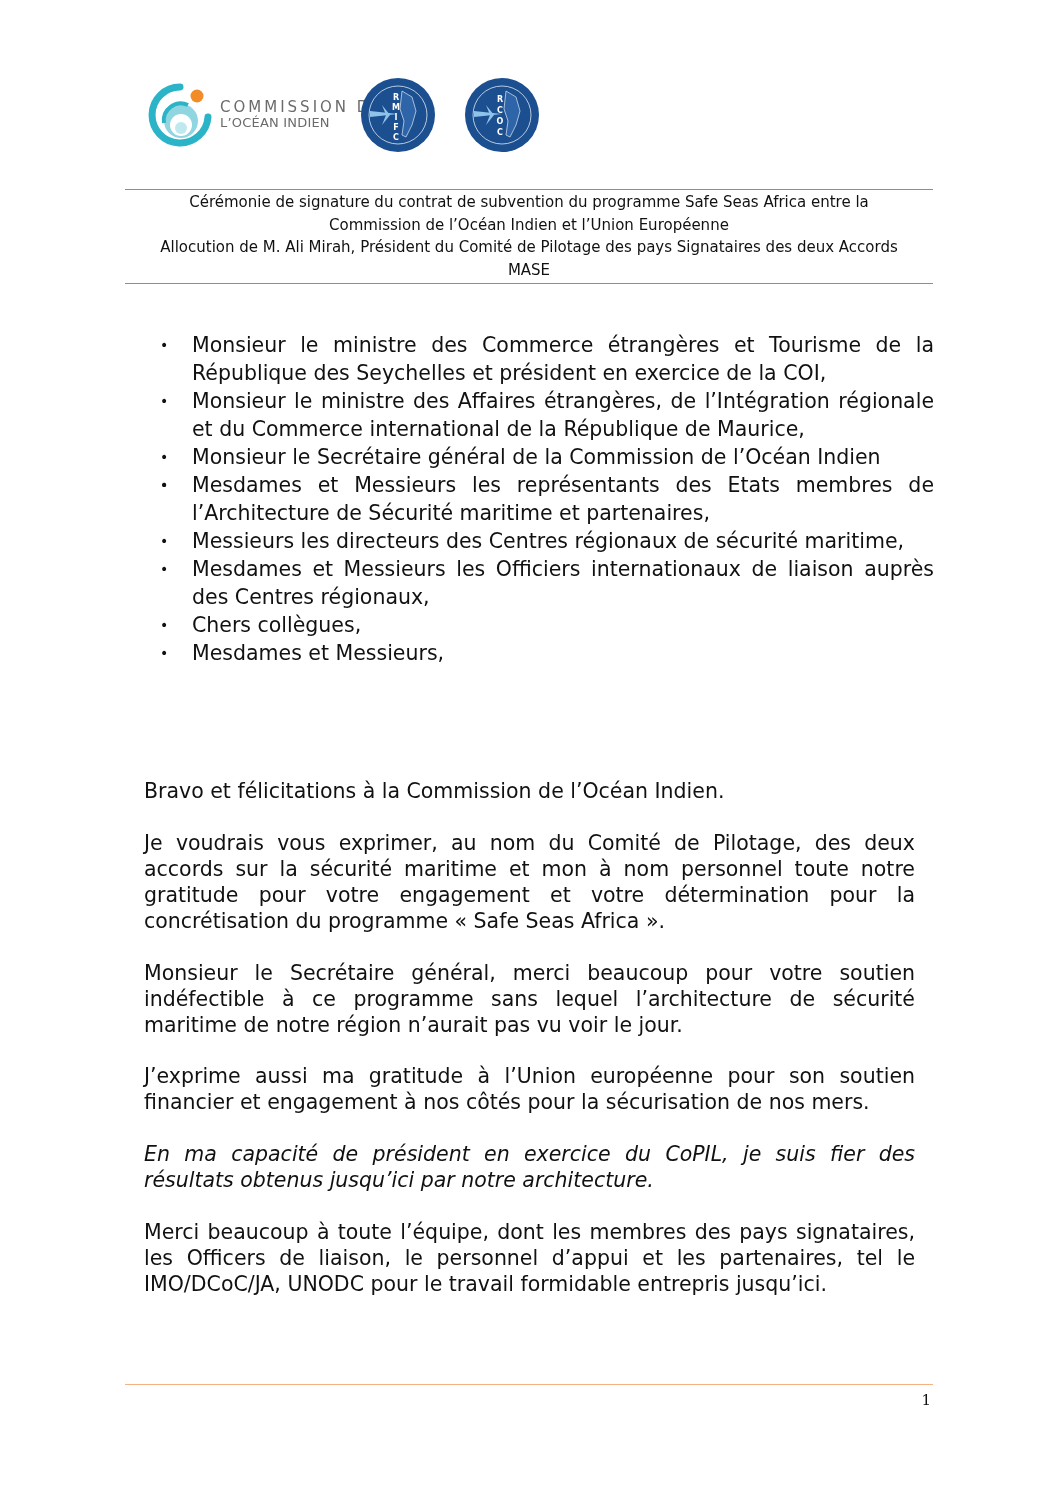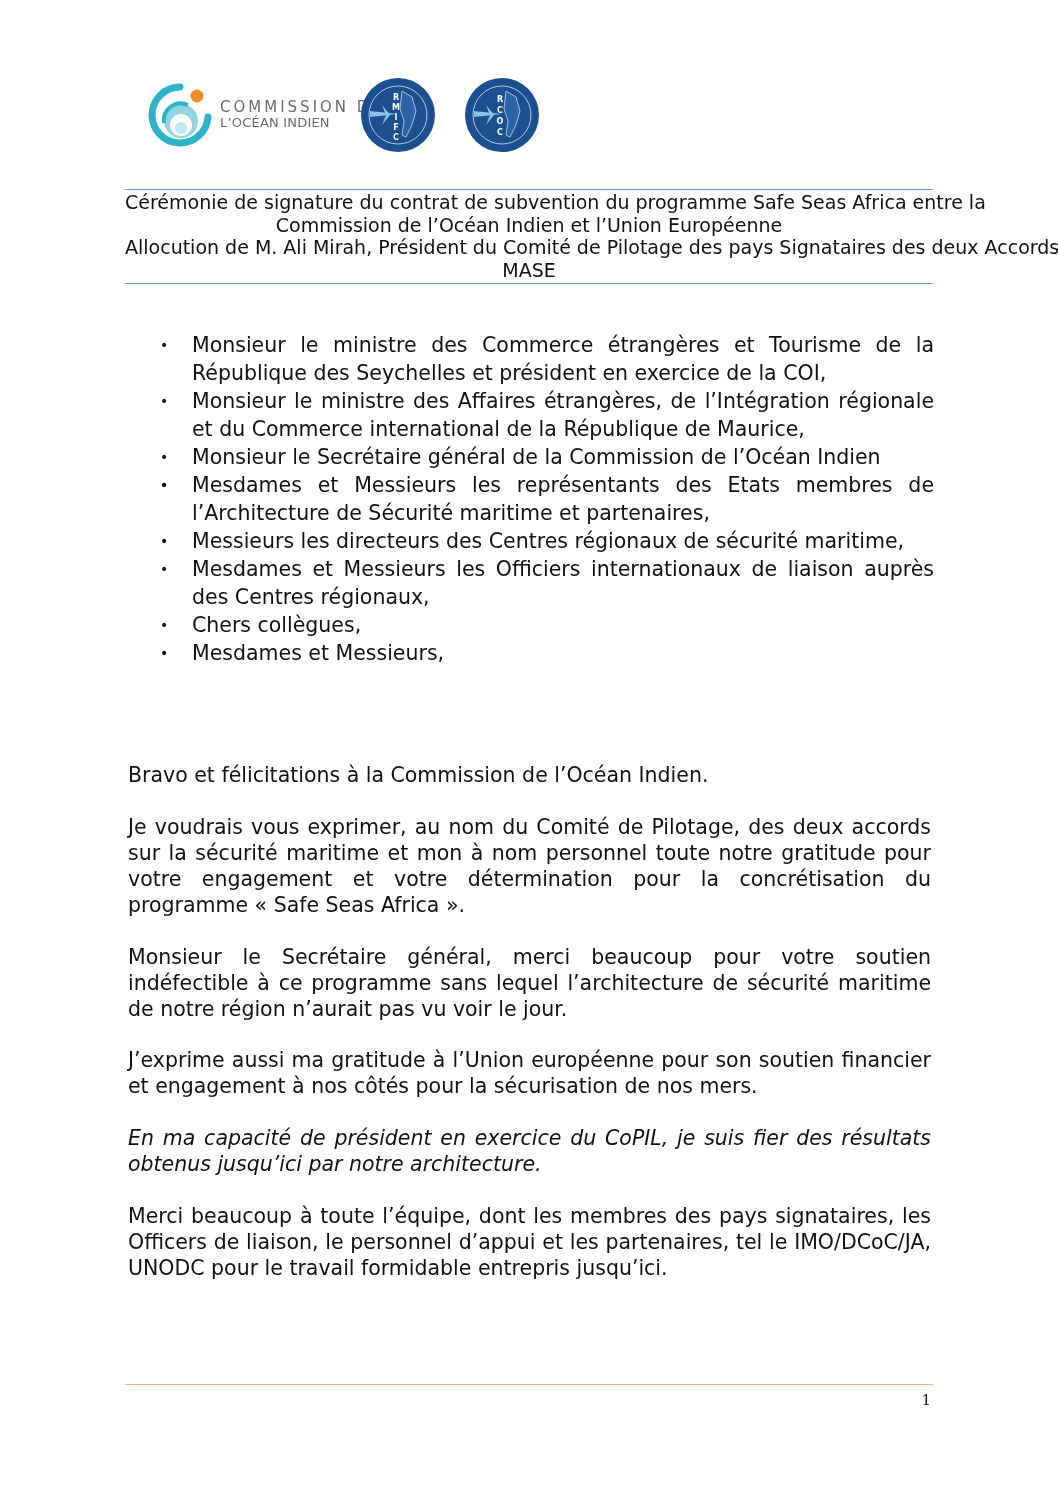--- a/index.html
+++ b/index.html
@@ -10,30 +10,30 @@
     .coi-mark { width: 64px; height: 64px; position: relative; }
     .coi-text { margin-left: 8px; color: #6b6b6b; line-height: 1.05; }
     .coi-text .l1 { font-size: 15px; letter-spacing: 3px; }
     .coi-text .l2 { font-size: 13px; letter-spacing: 0.2px; }
     .seal { position: absolute; top: 3px; width: 76px; height: 76px; }
     .seal.rmifc { left: 212px; }
     .seal.rcoc { left: 316px; }
 
     .header-block { position: absolute; top: 189px; left: 125px; width: 808px;
                     border-top: 1.5px solid #5b9bd5; border-bottom: 1.5px solid #5b9bd5;
-                    text-align: center; font-size: 19px; line-height: 22.5px; padding: 1px 0 2px 0; color: #111; }
+                    text-align: center; font-size: 15px; line-height: 22.5px; padding: 1px 0 2px 0; color: #111; }
     .header-block div { white-space: nowrap; }
 
     .greetings { position: absolute; top: 331px; left: 158px; width: 776px; margin: 0; padding: 0; list-style: none;
                  font-size: 20.5px; line-height: 28px; }
     .greetings li { position: relative; padding-left: 34px; text-align: justify; text-align-last: left; }
     .greetings li .bullet { position: absolute; left: 2px; top: 0; font-size: 14px; }
 
     .body-text { position: absolute; left: 128px; width: 803px; font-size: 20.5px; line-height: 26px; }
-    .body-text p { margin: 0; text-align: justify; }
+    .body-text p { margin: 16px; text-align: justify; }
     .p1 { top: 762px; }
     .p2 { top: 814px; }
     .p3 { top: 944px; }
     .p4 { top: 1047px; }
     .p5 { top: 1125px; font-style: italic; }
     .p6 { top: 1203px; }
 
     .footer-rule { position: absolute; top: 1384px; left: 125px; width: 808px; height: 0;
                    border-top: 1.5px solid #f4b183; }
     .page-number { position: absolute; top: 1391px; left: 915px; width: 16px; text-align: right;

